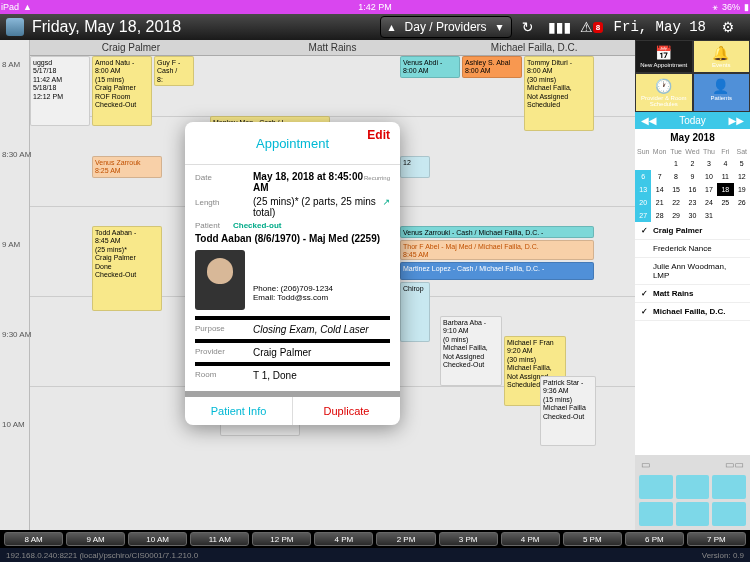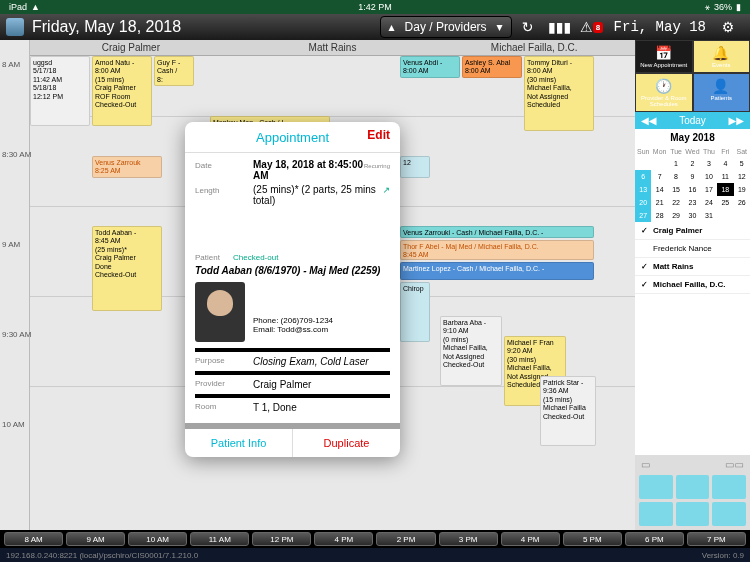--- a/index.html
+++ b/index.html
@@ -1,18 +1,18 @@
 <!DOCTYPE html>
 <html><head>
 <meta charset="utf-8">
 <style>
 * { margin: 0; padding: 0; box-sizing: border-box; font-family: -apple-system, Helvetica, Arial, sans-serif; }
 body { width: 750px; height: 562px; background: #d5d5d5; overflow: hidden; position: relative; }
 
-.status-bar { height: 14px; background: #14532d; color: #fff; display: flex; align-items: center; font-size: 9px; padding: 0 9px; }
+.status-bar { height: 14px; background: #d946ef; color: #fff; display: flex; align-items: center; font-size: 9px; padding: 0 1px; }
 .status-left { flex: 1; display: flex; align-items: center; gap: 4px; }
 .status-center { flex: 1; text-align: center; }
 .status-right { flex: 1; text-align: right; display: flex; justify-content: flex-end; align-items: center; gap: 4px; }
 
 .top-bar { height: 26px; background: linear-gradient(#4a4a4a, #1a1a1a); display: flex; align-items: center; padding: 0 6px; color: #fff; }
 .shield-icon { width: 18px; height: 18px; background: linear-gradient(#8ab8d8, #4a7a9a); border-radius: 3px; margin-right: 8px; }
 .date-title { font-size: 16px; font-weight: 300; flex: 1; }
 .view-selector { background: linear-gradient(#5a5a5a, #2a2a2a); border: 1px solid #000; border-radius: 4px; padding: 3px 24px; font-size: 12px; color: #fff; position: relative; }
 .view-selector::after { content: '▾'; position: absolute; right: 8px; }
 .view-selector::before { content: '▴'; position: absolute; left: 8px; }
@@ -32,29 +32,29 @@
 .appt { position: absolute; font-size: 7px; padding: 2px; border-radius: 2px; overflow: hidden; line-height: 1.2; border: 1px solid rgba(0,0,0,0.15); }
 .yellow { background: #f8e88a; }
 .pink { background: #f8d0a8; color: #c05000; }
 .orange { background: #f89850; }
 .teal { background: #7dd8d8; }
 .lightblue { background: #c8e8f0; }
 .blue { background: #5090d8; color: #fff; }
 .gray { background: #f0f0f0; }
 
 .popup { position: absolute; left: 185px; top: 122px; width: 215px; background: #fff; border-radius: 8px; box-shadow: 0 4px 20px rgba(0,0,0,0.4); z-index: 100; }
-.popup-header { text-align: center; padding: 6px; position: relative; border-bottom: 1px solid #ddd; }
+.popup-header { text-align: center; padding: 12px; position: relative; border-bottom: 1px solid #ddd; }
 .popup-title { color: #00b8d4; font-size: 13px; }
 .popup-edit { position: absolute; right: 10px; top: 6px; color: #d00; font-weight: bold; font-size: 12px; }
 .popup-body { padding: 6px 10px; font-size: 9px; }
 .popup-row { display: flex; margin-bottom: 3px; align-items: baseline; }
 .popup-label { width: 38px; color: #888; font-size: 8px; }
 .popup-val { flex: 1; font-size: 10px; padding-left: 20px; }
-.popup-status { color: #0a8; font-weight: normal; font-size: 8px; text-align: right; margin-top: 44px; }
-.popup-patient { font-weight: bold; font-size: 10px; margin: 3px 0 6px; font-style: italic; }
+.popup-status { color: #0a8; font-weight: bold; font-size: 8px; text-align: right; }
+.popup-patient { font-weight: bold; font-size: 10px; margin: 3px 0 6px; }
 .popup-photo { width: 50px; height: 60px; background: #333; border-radius: 3px; float: left; margin-right: 8px; margin-bottom: 6px; position: relative; overflow: hidden; }
 .popup-photo::after { content: ''; position: absolute; top: 8px; left: 12px; width: 26px; height: 26px; background: #d8b898; border-radius: 50% 50% 45% 45%; }
 .popup-contact { font-size: 8px; margin-top: 40px; margin-bottom: 6px; }
 .popup-section { clear: both; border-top: 4px solid #000000; padding: 4px 0; display: flex; }
 .popup-footer { display: flex; border-top: 6px solid #a3a3a3; }
 .popup-btn { flex: 1; text-align: center; padding: 8px; font-size: 11px; }
 .popup-btn.info { color: #00b8d4; border-right: 1px solid #ddd; }
 .popup-btn.dup { color: #d00; }
 
 .right-panel { width: 115px; background: #fff; display: flex; flex-direction: column; }
@@ -256,20 +256,24 @@
       </div>
     <div class="prov-list" id="prov-list">
         <div class="prov-item checked">
           <span class="prov-check">✓</span>
           <span>Craig Palmer</span>
         </div>
         <div class="prov-item">
           <span class="prov-check"></span>
           <span>Frederick Nance</span>
         </div>
+        <div class="prov-item">
+          <span class="prov-check"></span>
+          <span>Julie Ann Woodman, LMP</span>
+        </div>
         <div class="prov-item checked">
           <span class="prov-check">✓</span>
           <span>Matt Rains</span>
         </div>
         <div class="prov-item checked">
           <span class="prov-check">✓</span>
           <span>Michael Failla, D.C.</span>
         </div>
       </div>
     <div class="room-grid">

